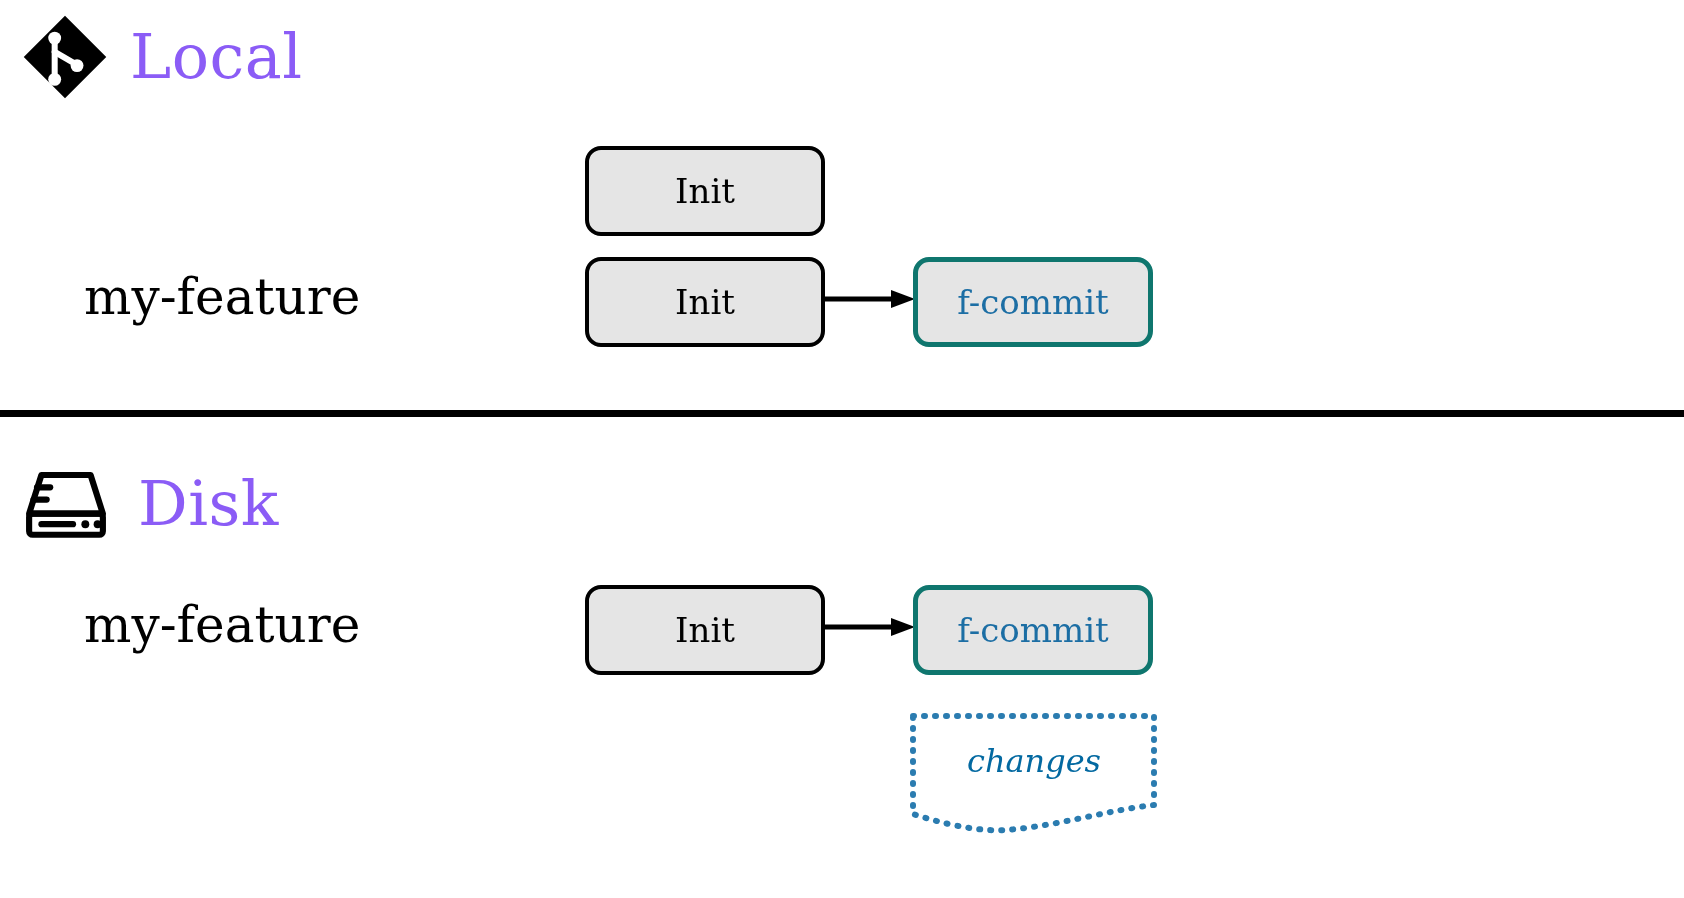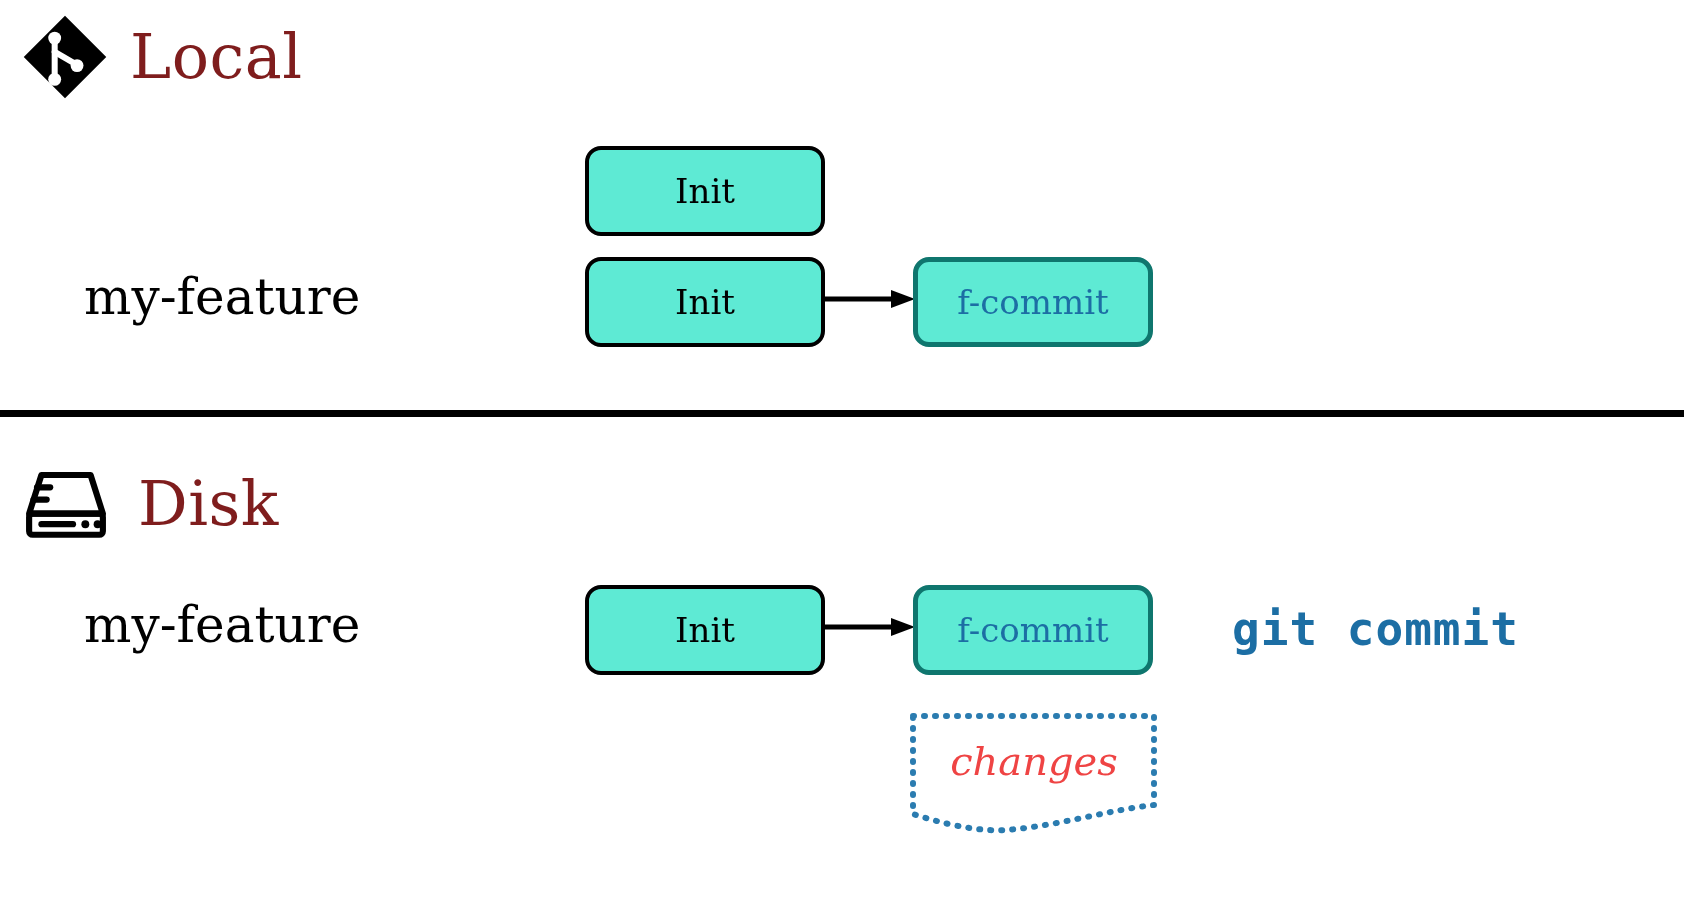--- a/index.html
+++ b/index.html
@@ -22,21 +22,21 @@
     display: flex;
     align-items: center;
     gap: 22px;
   }
   .section-title {
     font-family: "DejaVu Serif", "Liberation Serif", serif;
     font-size: 62px;
     font-weight: 400;
     letter-spacing: 0.5px;
     line-height: 1;
-    color: #7f1d1d;
+    color: #8b5cf6;
     white-space: nowrap;
   }
 
   .icon-git { width: 86px; height: 86px; display: block; }
   .icon-disk { width: 88px; height: 72px; display: block; }
 
   
   .divider {
     position: absolute;
     left: 0;
@@ -56,21 +56,21 @@
     color: #000;
   }
 
   
   .node {
     position: absolute;
     display: flex;
     align-items: center;
     justify-content: center;
     border-radius: 16px;
-    background: #5eead4;
+    background: #e5e5e5;
     font-family: "DejaVu Serif", "Liberation Serif", serif;
     line-height: 1;
     white-space: nowrap;
   }
   .node.init {
     border: 4px solid #000000;
     color: #000000;
     font-size: 34px;
     width: 240px;
     height: 90px;
@@ -93,22 +93,22 @@
   .changes-text {
     position: absolute;
     left: 0; top: 0;
     width: 100%;
     height: 86px;
     display: flex;
     align-items: center;
     justify-content: center;
     font-family: "DejaVu Serif", "Liberation Serif", serif;
     font-style: italic;
-    font-size: 40px;
-    color: #ef4444;
+    font-size: 32px;
+    color: #0369a1;
     white-space: nowrap;
     line-height: 1;
   }
 
   
   .command {
     position: absolute;
     font-family: "DejaVu Sans Mono", "Liberation Mono", monospace;
     font-size: 46px;
     font-weight: 700;
@@ -187,15 +187,14 @@
 
   <div class="node commit" style="left:913px; top:585px;">f-commit</div>
 
   <div class="changes-wrap" style="left:908px; top:710px; width:252px; height:124px;">
     <svg width="252" height="124" viewBox="0 0 252 124" aria-hidden="true">
       <path d="M5 6 L246 6 L246 95 C200 100 150 116 98 120 C66 122 30 112 5 104 Z" fill="none" stroke="#2b7cb0" stroke-width="6" stroke-linecap="round" stroke-dasharray="1 10"></path>
     </svg>
     <div class="changes-text" style="top:8px;">changes</div>
   </div>
 
-  <div class="command" style="left:1232px; top:606px;">git commit</div>
 
 </div>
 
 </body></html>

